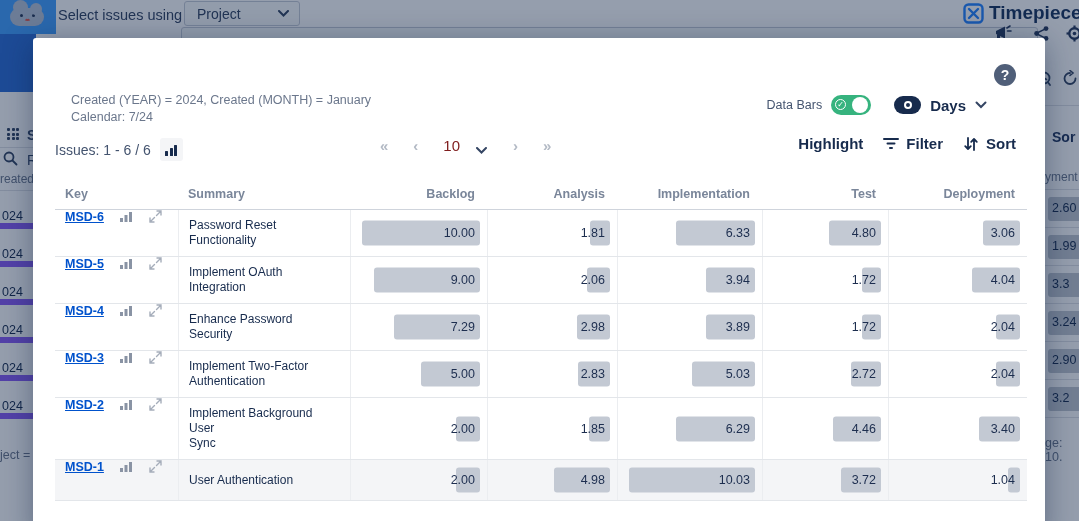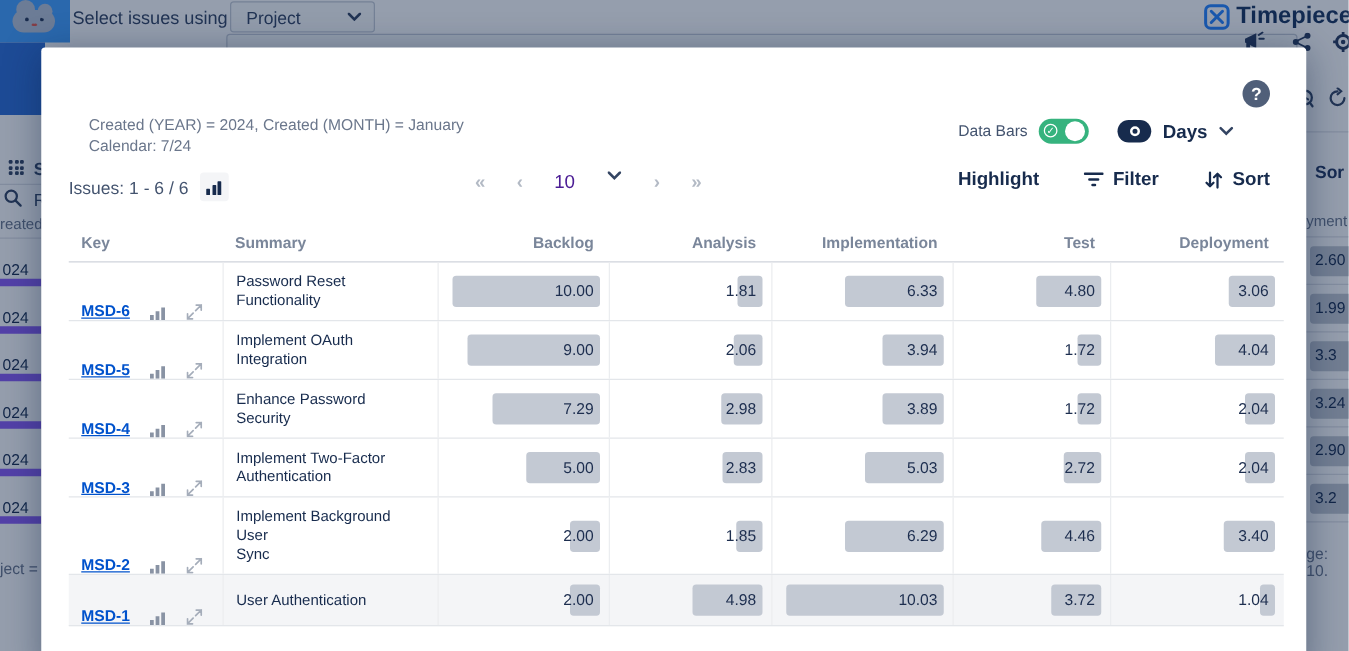--- a/index.html
+++ b/index.html
@@ -47,35 +47,35 @@
   .toggle .knob { position:absolute; right:3px; top:2px; width:16px; height:16px; border-radius:50%; background:#fff; }
   .eye { position:relative; width:27px; height:18px; background:#172B4D; border-radius:9px; }
   .eye i { position:absolute; left:50%; top:50%; transform:translate(-50%,-50%); width:8px; height:8px; border:2.5px solid #fff; border-radius:50%; }
   .unit-label { font-size:15px; font-weight:600; color:#172B4D; }
   .issues-row { position:absolute; left:22px; top:100px; display:flex; align-items:center; gap:9px; }
   .issues-text { font-size:14px; color:#44546F; }
   .chart-btn { width:23px; height:23px; background:#F4F5F7; border-radius:3px; display:flex; align-items:flex-end; justify-content:center; gap:1.5px; padding-bottom:5px; }
   .chart-btn i { width:3px; background:#172B4D; border-radius:0.5px; }
   .pager { position:absolute; left:347px; top:99px; display:flex; align-items:center; gap:26px; }
   .pg-arrow { font-size:15px; font-weight:700; color:#B3BAC5; letter-spacing:-1px; }
-  .pg-size { display:flex; align-items:flex-start; gap:26px; font-size:15px; color:#4c1d95; }
-  .actions-row { position:absolute; right:29px; top:97px; display:flex; align-items:center; gap:36px; }
+  .pg-size { display:flex; align-items:flex-end; gap:16px; font-size:15px; color:#7f1d1d; }
+  .actions-row { position:absolute; right:29px; top:97px; display:flex; align-items:center; gap:20px; }
   .action { display:flex; align-items:center; gap:7px; font-size:15px; font-weight:600; color:#172B4D; }
 
   
   .dd-table { position:absolute; left:22px; top:146px; width:972px; }
   .thead, .trow { display:grid; grid-template-columns:123px 172px 137px 130px 145px 126px 139px; }
   .thead { height:26px; border-bottom:1px solid #CFD4DC; }
   .th { font-size:12.5px; font-weight:600; color:#7A869A; padding:0 12px 8px 10px; align-self:end; }
   .th.num { text-align:right; }
   .trow { border-bottom:1px solid #E3E6EA; min-height:41px; }
   .trow.hl { background:#F4F5F7; }
   .td { position:relative; }
   .td.vline { border-left:1px solid #EBEDF0; }
-  .keycell { display:flex; align-items:flex-end; gap:16px; padding-left:10px; }
+  .keycell { display:flex; align-items:flex-start; gap:16px; padding-left:10px; }
   .keylink { font-size:12.5px; font-weight:700; color:#0052CC; text-decoration:underline; cursor:pointer; }
   .sumcell { display:flex; align-items:center; font-size:12px; color:#172B4D; line-height:15px; padding:8px 12px 8px 10px; white-space:pre-line; }
   .dbar { position:absolute; right:7px; top:50%; transform:translateY(-50%); height:25px; border-radius:3px; background:#C3C9D3; }
   .dval { position:absolute; right:12px; top:50%; transform:translateY(-50%); font-size:12.5px; color:#1D2E4F; }
   svg { display:block; }
 </style>
 </head>
 <body>
 
 <div class="stage">

